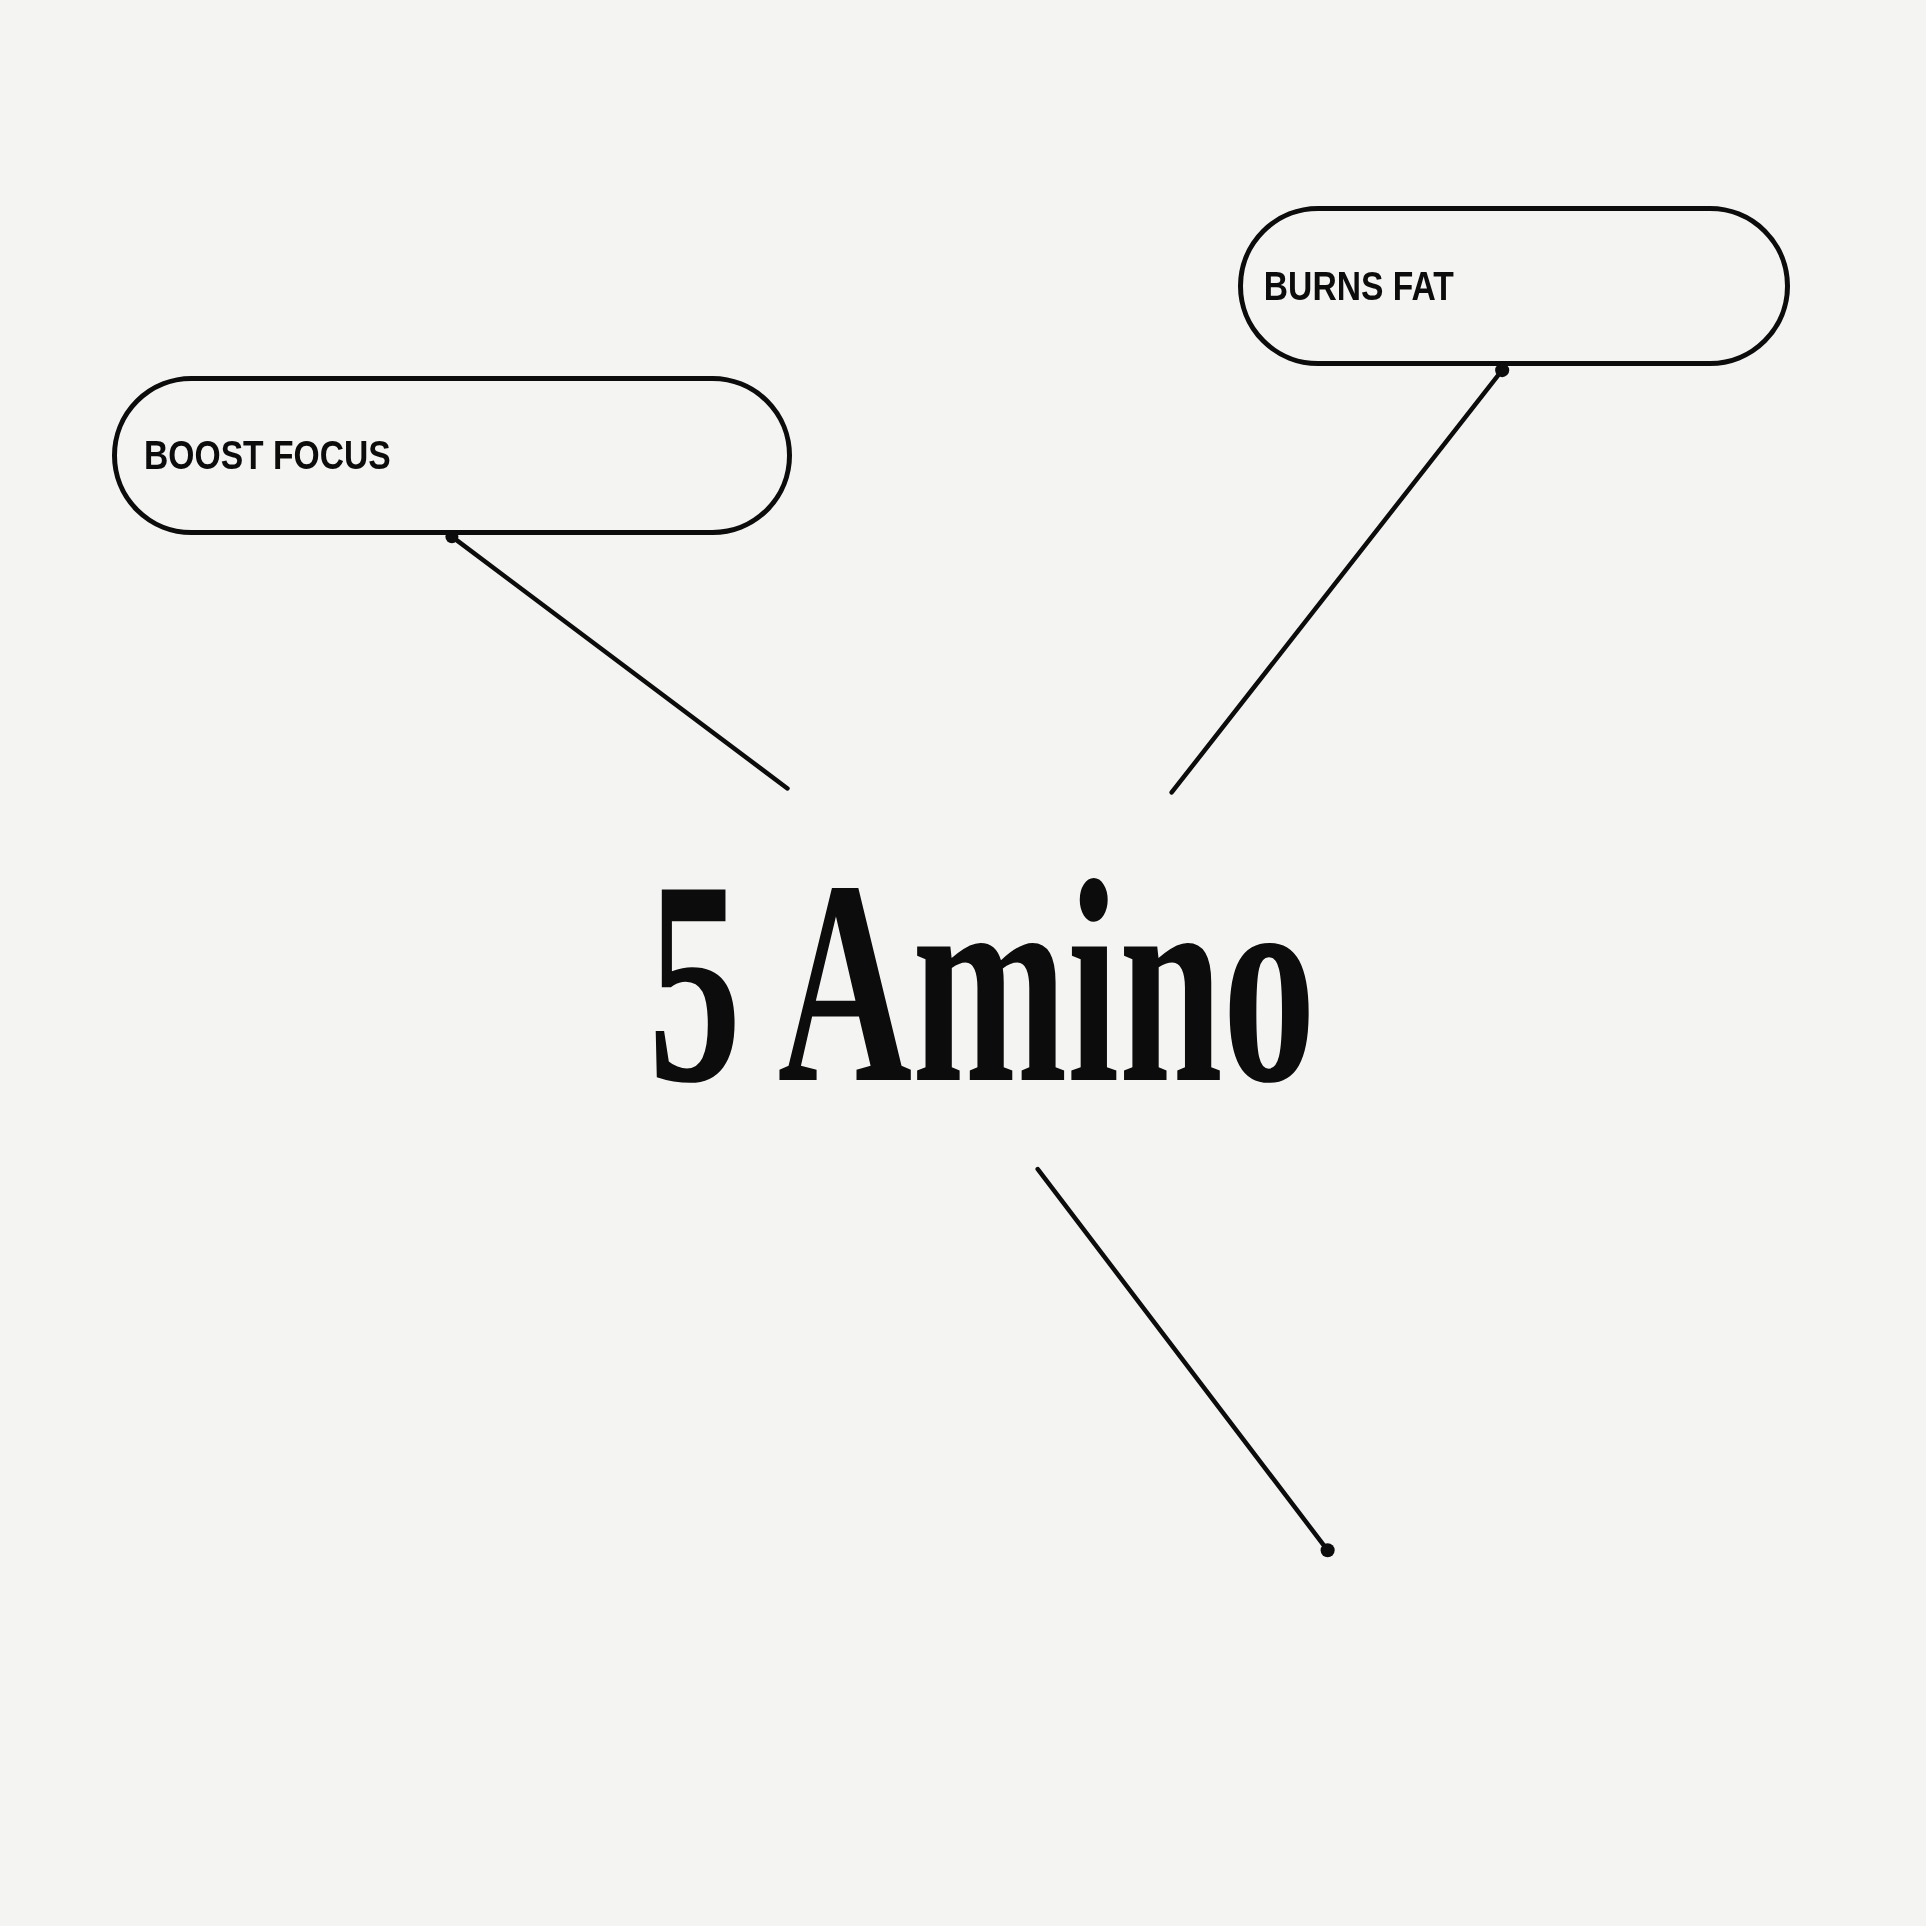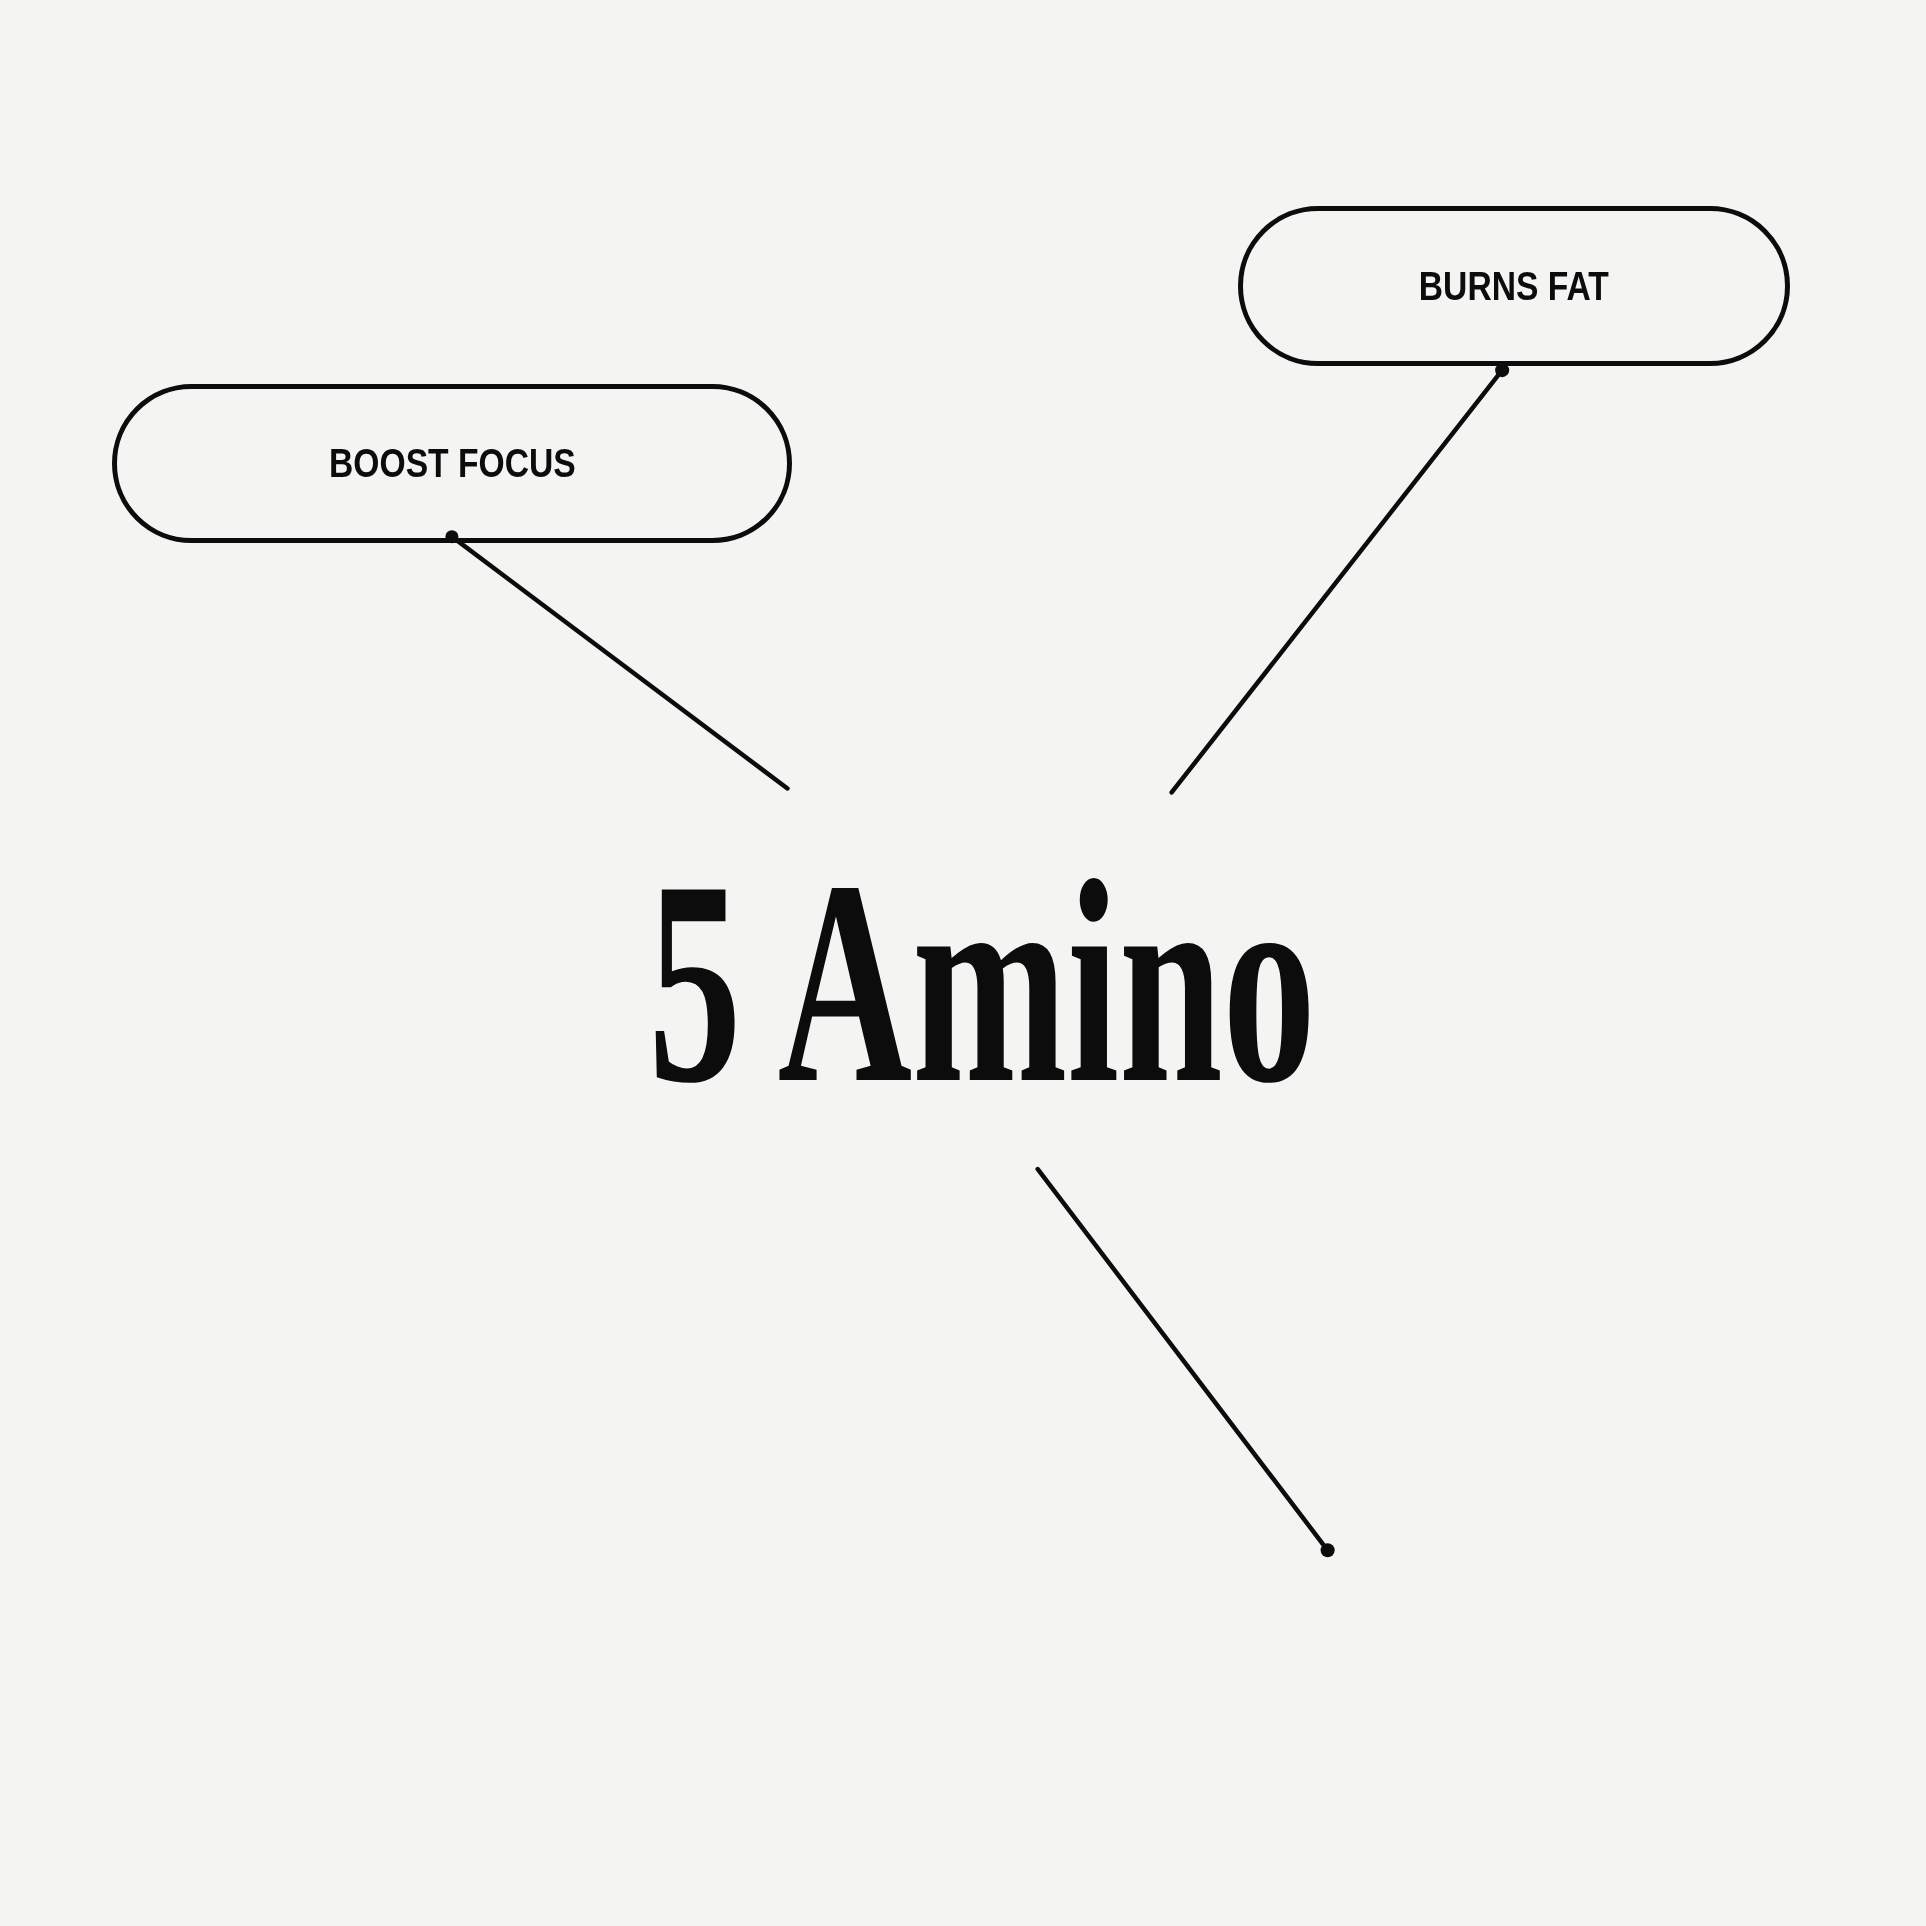--- a/index.html
+++ b/index.html
@@ -24,33 +24,33 @@
     display: block;
   }
   .pill {
     position: absolute;
     box-sizing: border-box;
     border: 5px solid #0c0c0c;
     border-radius: 83px;
     background: transparent;
     display: flex;
     align-items: center;
-    justify-content: center;
+    justify-content: flex-start;
   }
   .pill-label {
     font-family: "Liberation Sans", sans-serif;
     font-weight: 700;
     font-size: 41px;
     letter-spacing: 0px;
     color: #0c0c0c;
     white-space: nowrap;
     transform: scaleX(0.82);
   }
   #pill-burns-fat   { left: 1238px; top: 206px;  width: 552px; height: 160px; }
-  #pill-boost-focus { left: 112px;  top: 376px;  width: 680px; height: 159px; margin-top: 8px; }
+  #pill-boost-focus { left: 112px;  top: 376px;  width: 680px; height: 159px; }
   #pill-define-aging{ left: 978px; top: 1559px; width: 709px; height: 162px; }
   .main-title {
     position: absolute;
     left: 982px;
     top: 837px;
     line-height: 1;
     font-family: "Liberation Serif", serif;
     font-weight: 700;
     font-size: 291px;
     color: #0c0c0c;

